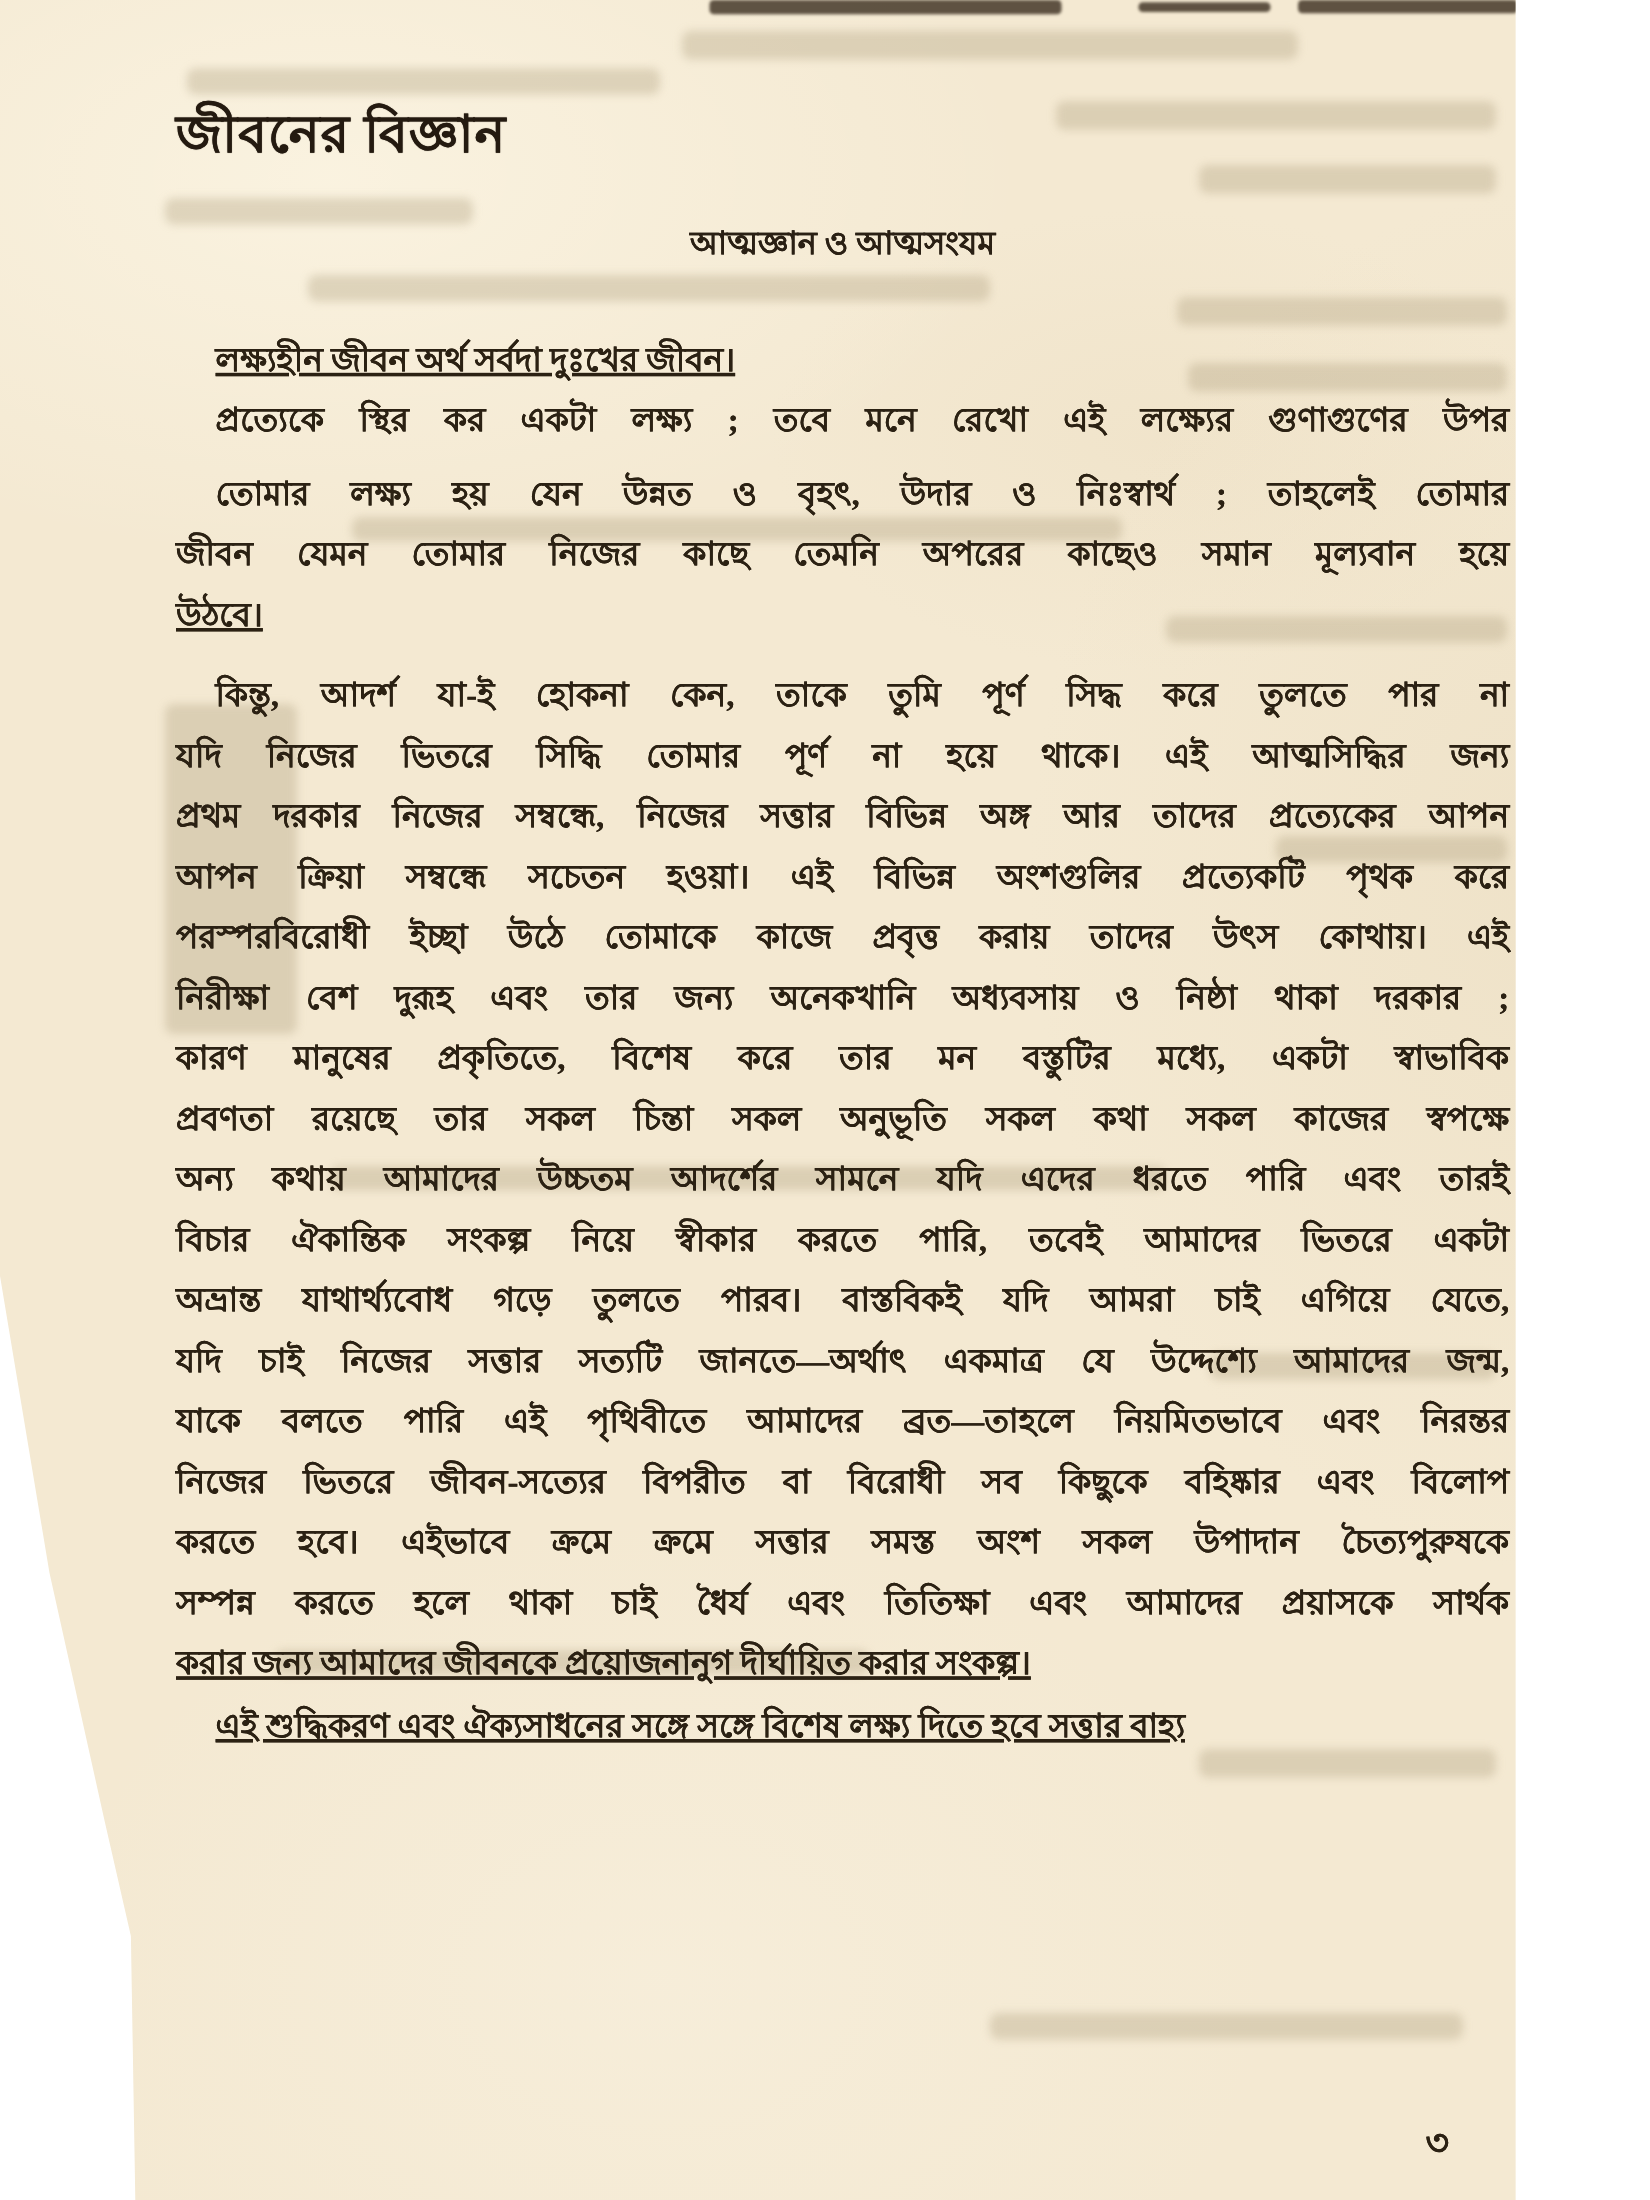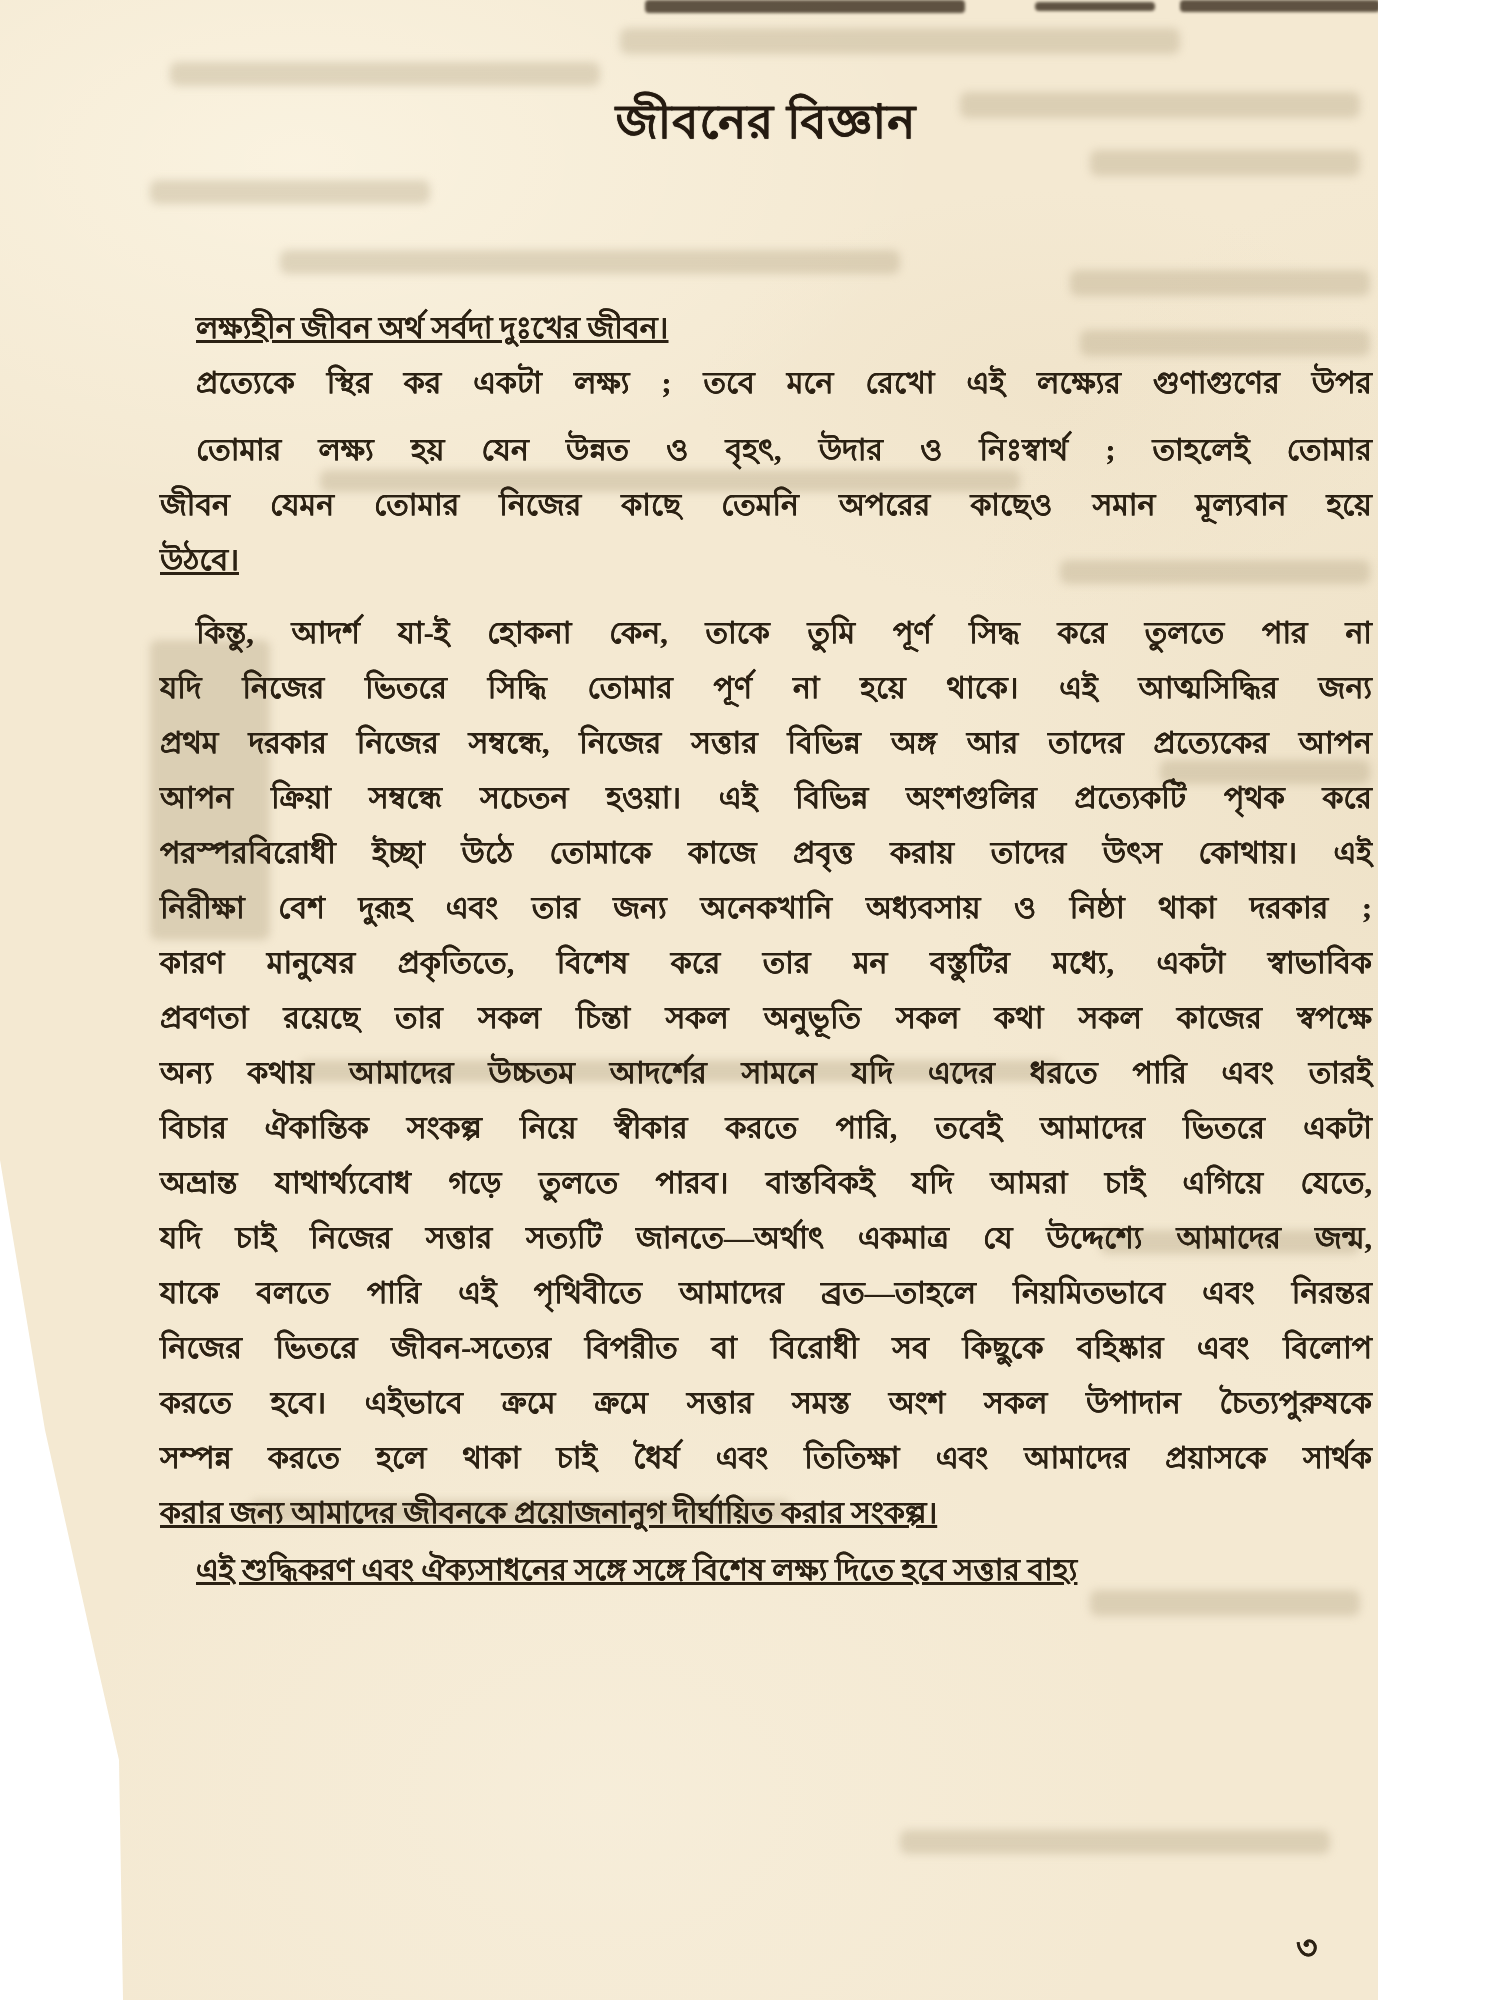--- a/index.html
+++ b/index.html
@@ -30,21 +30,21 @@
   }
   .smudge{
     position:absolute;
     background:rgba(52,40,26,.78);
     border-radius:4px;
     filter:blur(1.5px);
   }
   
   .title{
     position:absolute;left:160px;top:86px;width:1212px;
-    margin:0;text-align:center;
+    margin:0;text-align:left;
     font-size:47px;font-weight:700;color:#241a10;
     letter-spacing:1px;
     text-shadow:0 0 .7px #241a10;
   }
   .subtitle{
     position:absolute;left:160px;top:198px;width:1212px;
     margin:0;text-align:center;
     font-size:29px;font-weight:700;color:#2a2014;
     text-shadow:0 0 .5px #2a2014;
   }
@@ -91,20 +91,21 @@
   <div class="ghost" style="left:1100px;top:1230px;width:260px;height:24px"></div>
   <div class="ghost" style="left:250px;top:1500px;width:540px;height:22px"></div>
   <div class="ghost" style="left:1090px;top:1590px;width:270px;height:26px"></div>
   <div class="ghost" style="left:900px;top:1830px;width:430px;height:24px"></div>
 
   <div class="smudge" style="left:645px;top:0;width:320px;height:13px"></div>
   <div class="smudge" style="left:1035px;top:2px;width:120px;height:9px"></div>
   <div class="smudge" style="left:1180px;top:0;width:200px;height:12px"></div>
 
   <h1 class="title">জীবনের বিজ্ঞান</h1>
+  <h2 class="subtitle">আত্মজ্ঞান ও আত্মসংযম</h2>
 
   <div class="body">
       <div class="para para-1">
         <div class="line indent final">লক্ষ্যহীন জীবন অর্থ সর্বদা দুঃখের জীবন।</div>
       </div>
       <div class="para para-2">
         <div class="line indent">প্রত্যেকে স্থির কর একটা লক্ষ্য ; তবে মনে রেখো এই লক্ষ্যের গুণাগুণের উপর</div>
       </div>
       <div class="para para-3">
         <div class="line indent">তোমার লক্ষ্য হয় যেন উন্নত ও বৃহৎ, উদার ও নিঃস্বার্থ ; তাহলেই তোমার</div>

